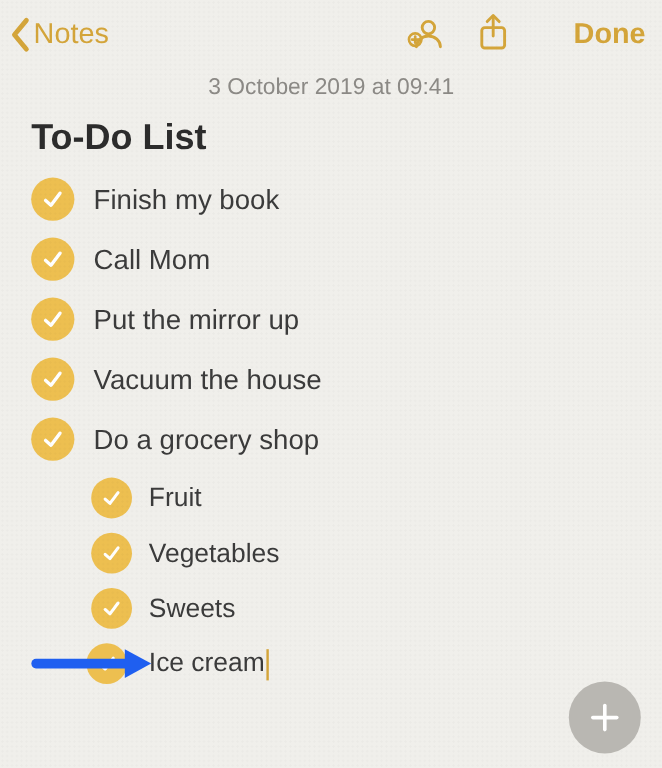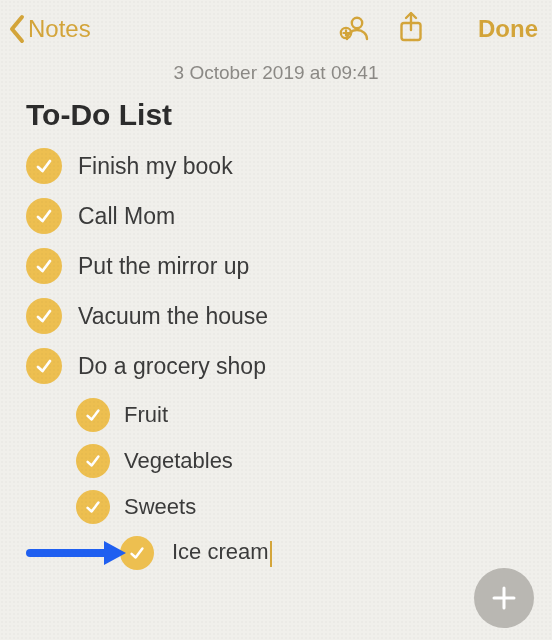--- a/index.html
+++ b/index.html
@@ -85,21 +85,21 @@
     font-size: 23px;
     color: #3b3b3b;
   }
   .sub-list { padding-left: 76px; }
   .sub-list .item { gap: 14px; margin-bottom: 12px; }
   .sub-list .check { width: 34px; height: 34px; }
   .sub-list .item-text { font-size: 22px; }
 
   .sub-sub-row {
     position: relative;
-    padding-left: 120px;
+    padding-left: 72px;
     display: flex;
     align-items: center;
     gap: 18px;
   }
   .sub-sub-row .check { width: 34px; height: 34px; }
   .sub-sub-row .item-text { font-size: 22px; }
   .cursor-caret {
     display: inline-block;
     width: 2px;
     height: 26px;

